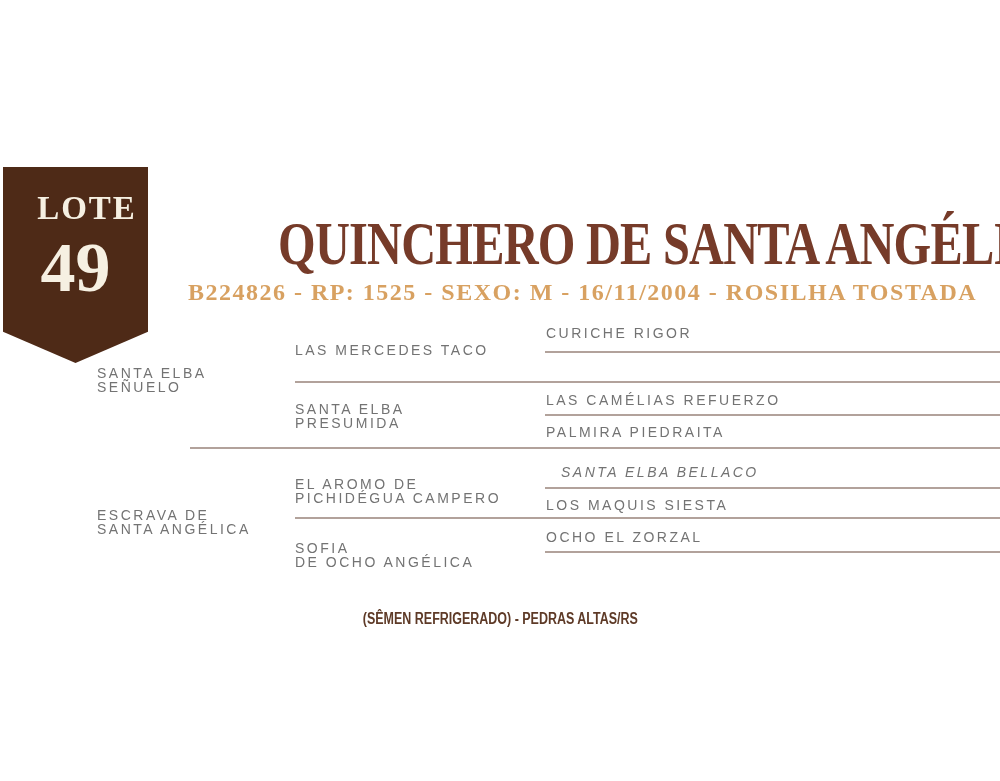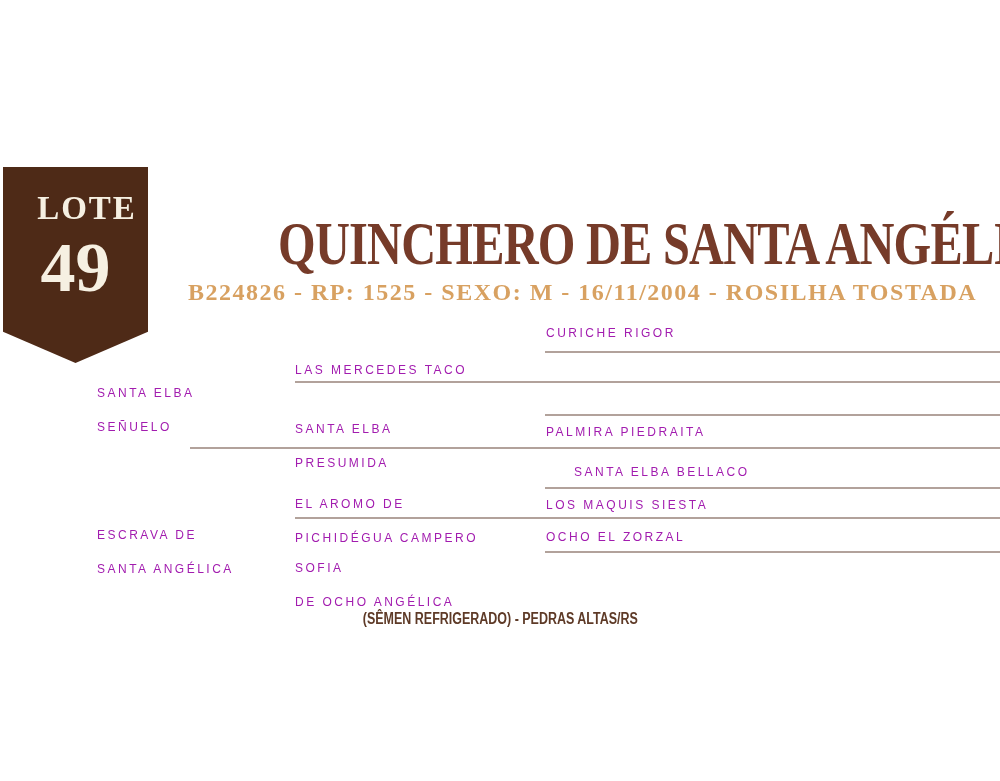--- a/index.html
+++ b/index.html
@@ -50,26 +50,26 @@
     position:absolute;left:165px;top:282px;width:835px;
     text-align:center;white-space:nowrap;
     font-family:"Liberation Serif",serif;
     font-weight:bold;font-size:24px;line-height:20px;
     letter-spacing:1.5px;color:#d8a161;
   }
 
   
   .pname{
     position:absolute;
-    color:#a21caf;
-    font-size:12px;line-height:14px;
+    color:#737373;
+    font-size:14px;line-height:14px;
     letter-spacing:2.5px;
     white-space:nowrap;
   }
-  .pname span{display:block;margin-top:20px;}
+  .pname span{display:block;}
   .pline{
     position:absolute;right:0;height:2px;
     background:#b2a29b;
   }
 
   
   .footer-note{
     position:absolute;left:0;top:607px;width:1000px;
     text-align:center;white-space:nowrap;
     font-weight:bold;font-size:16px;line-height:24px;
@@ -121,20 +121,21 @@
   <div class="pname" style="left:295px;top:477px;">
     <span>EL AROMO DE</span>
     <span>PICHIDÉGUA CAMPERO</span>
   </div>
   <div class="pname" style="left:295px;top:541px;">
     <span>SOFIA</span>
     <span>DE OCHO ANGÉLICA</span>
   </div>
 
   <div class="pname" style="left:546px;top:326px;">CURICHE RIGOR</div>
+  <div class="pname" style="left:546px;top:393px;">LAS CAMÉLIAS REFUERZO</div>
   <div class="pname" style="left:546px;top:425px;">PALMIRA PIEDRAITA</div>
-  <div class="pname" style="left:574px;top:465px;">SANTA ELBA BELLACO</div>
+  <div class="pname" style="left:561px;top:465px;font-style:italic;">SANTA ELBA BELLACO</div>
   <div class="pname" style="left:546px;top:498px;">LOS MAQUIS SIESTA</div>
   <div class="pname" style="left:546px;top:530px;">OCHO EL ZORZAL</div>
 
   <div class="footer-note"><span class="squeeze">(SÊMEN REFRIGERADO) - PEDRAS ALTAS/RS</span></div>
 
 </div>
 
 </body></html>

